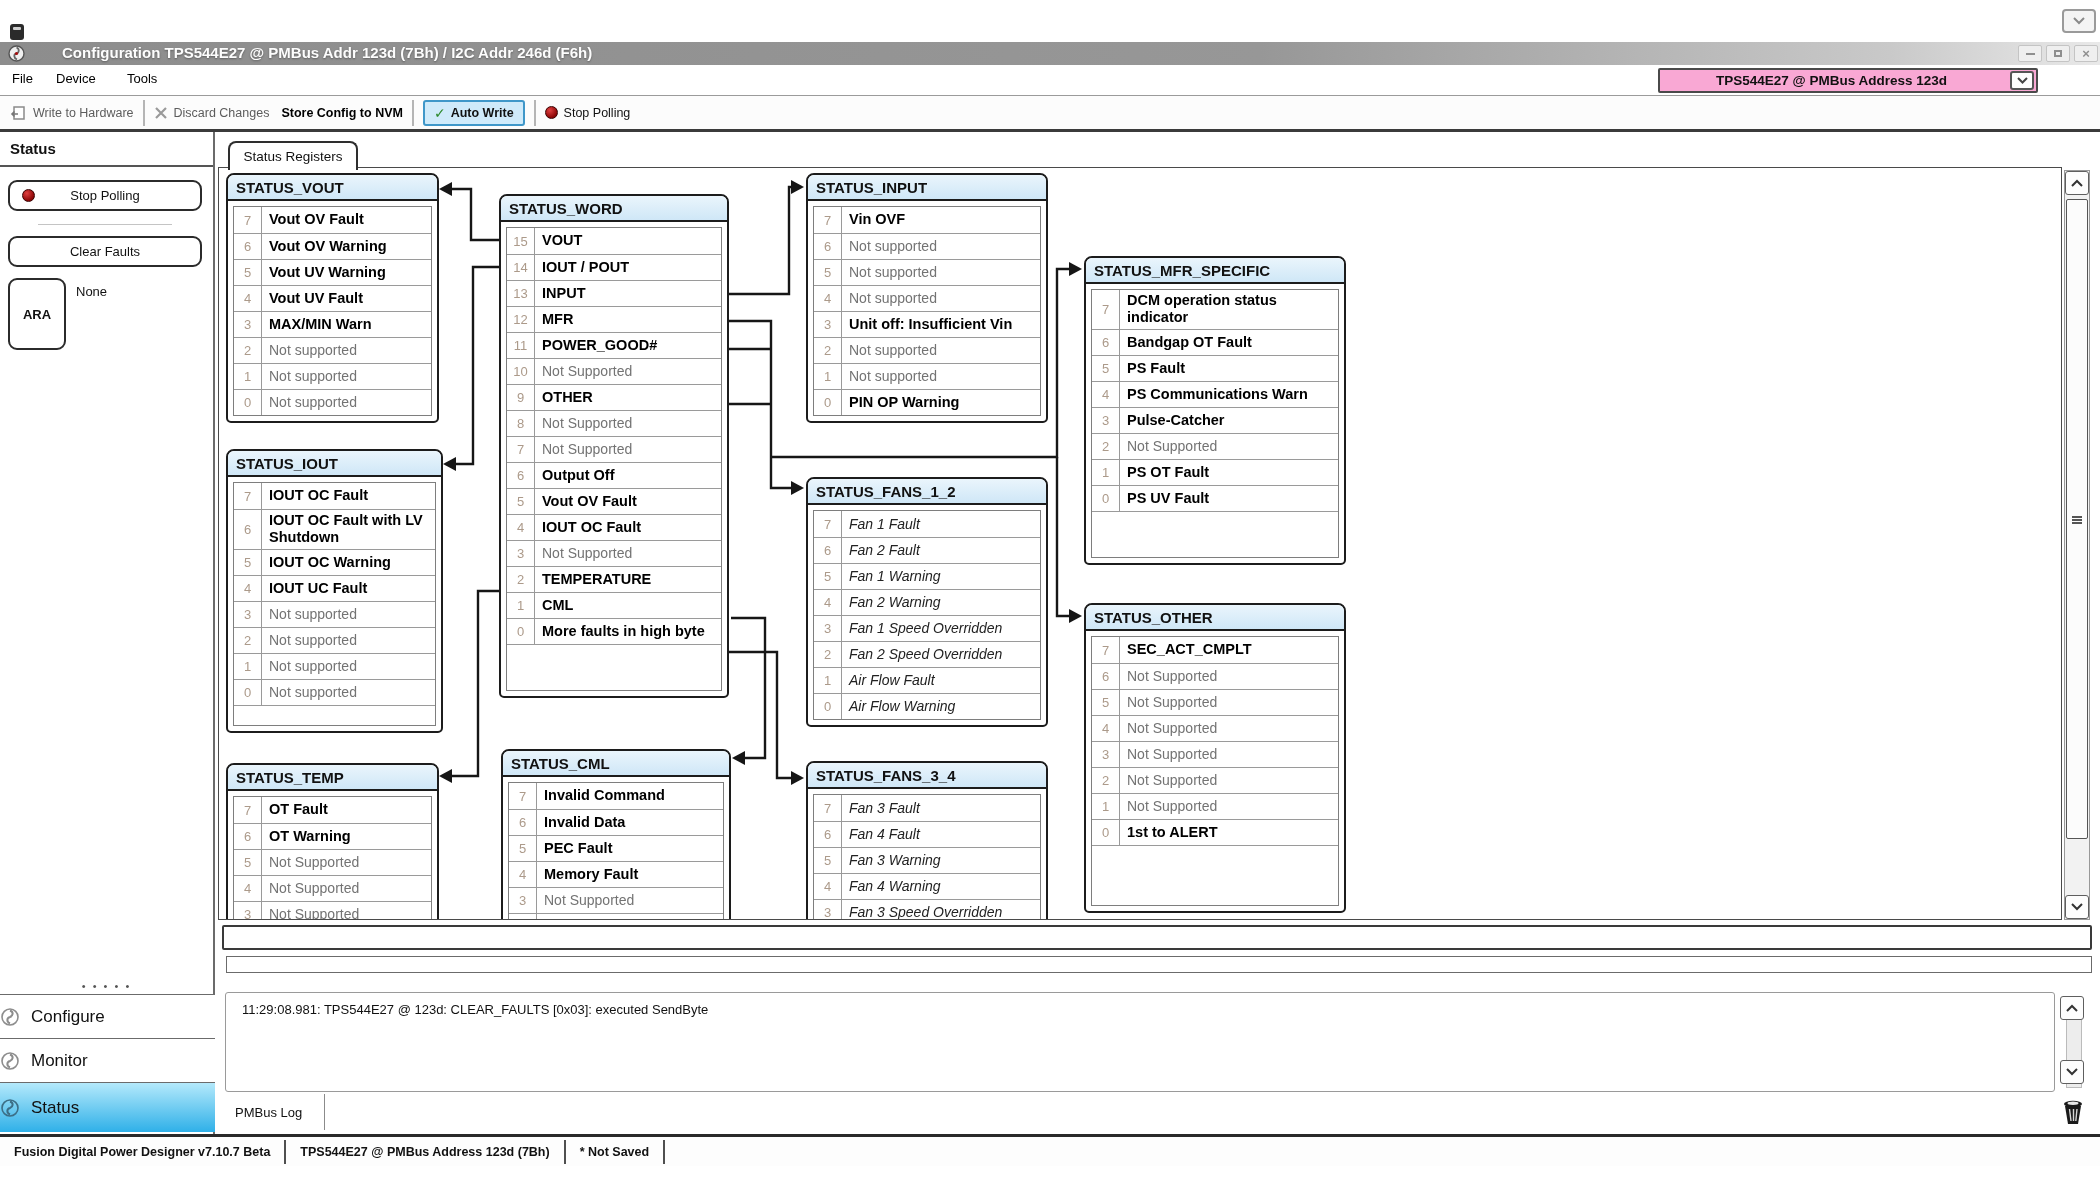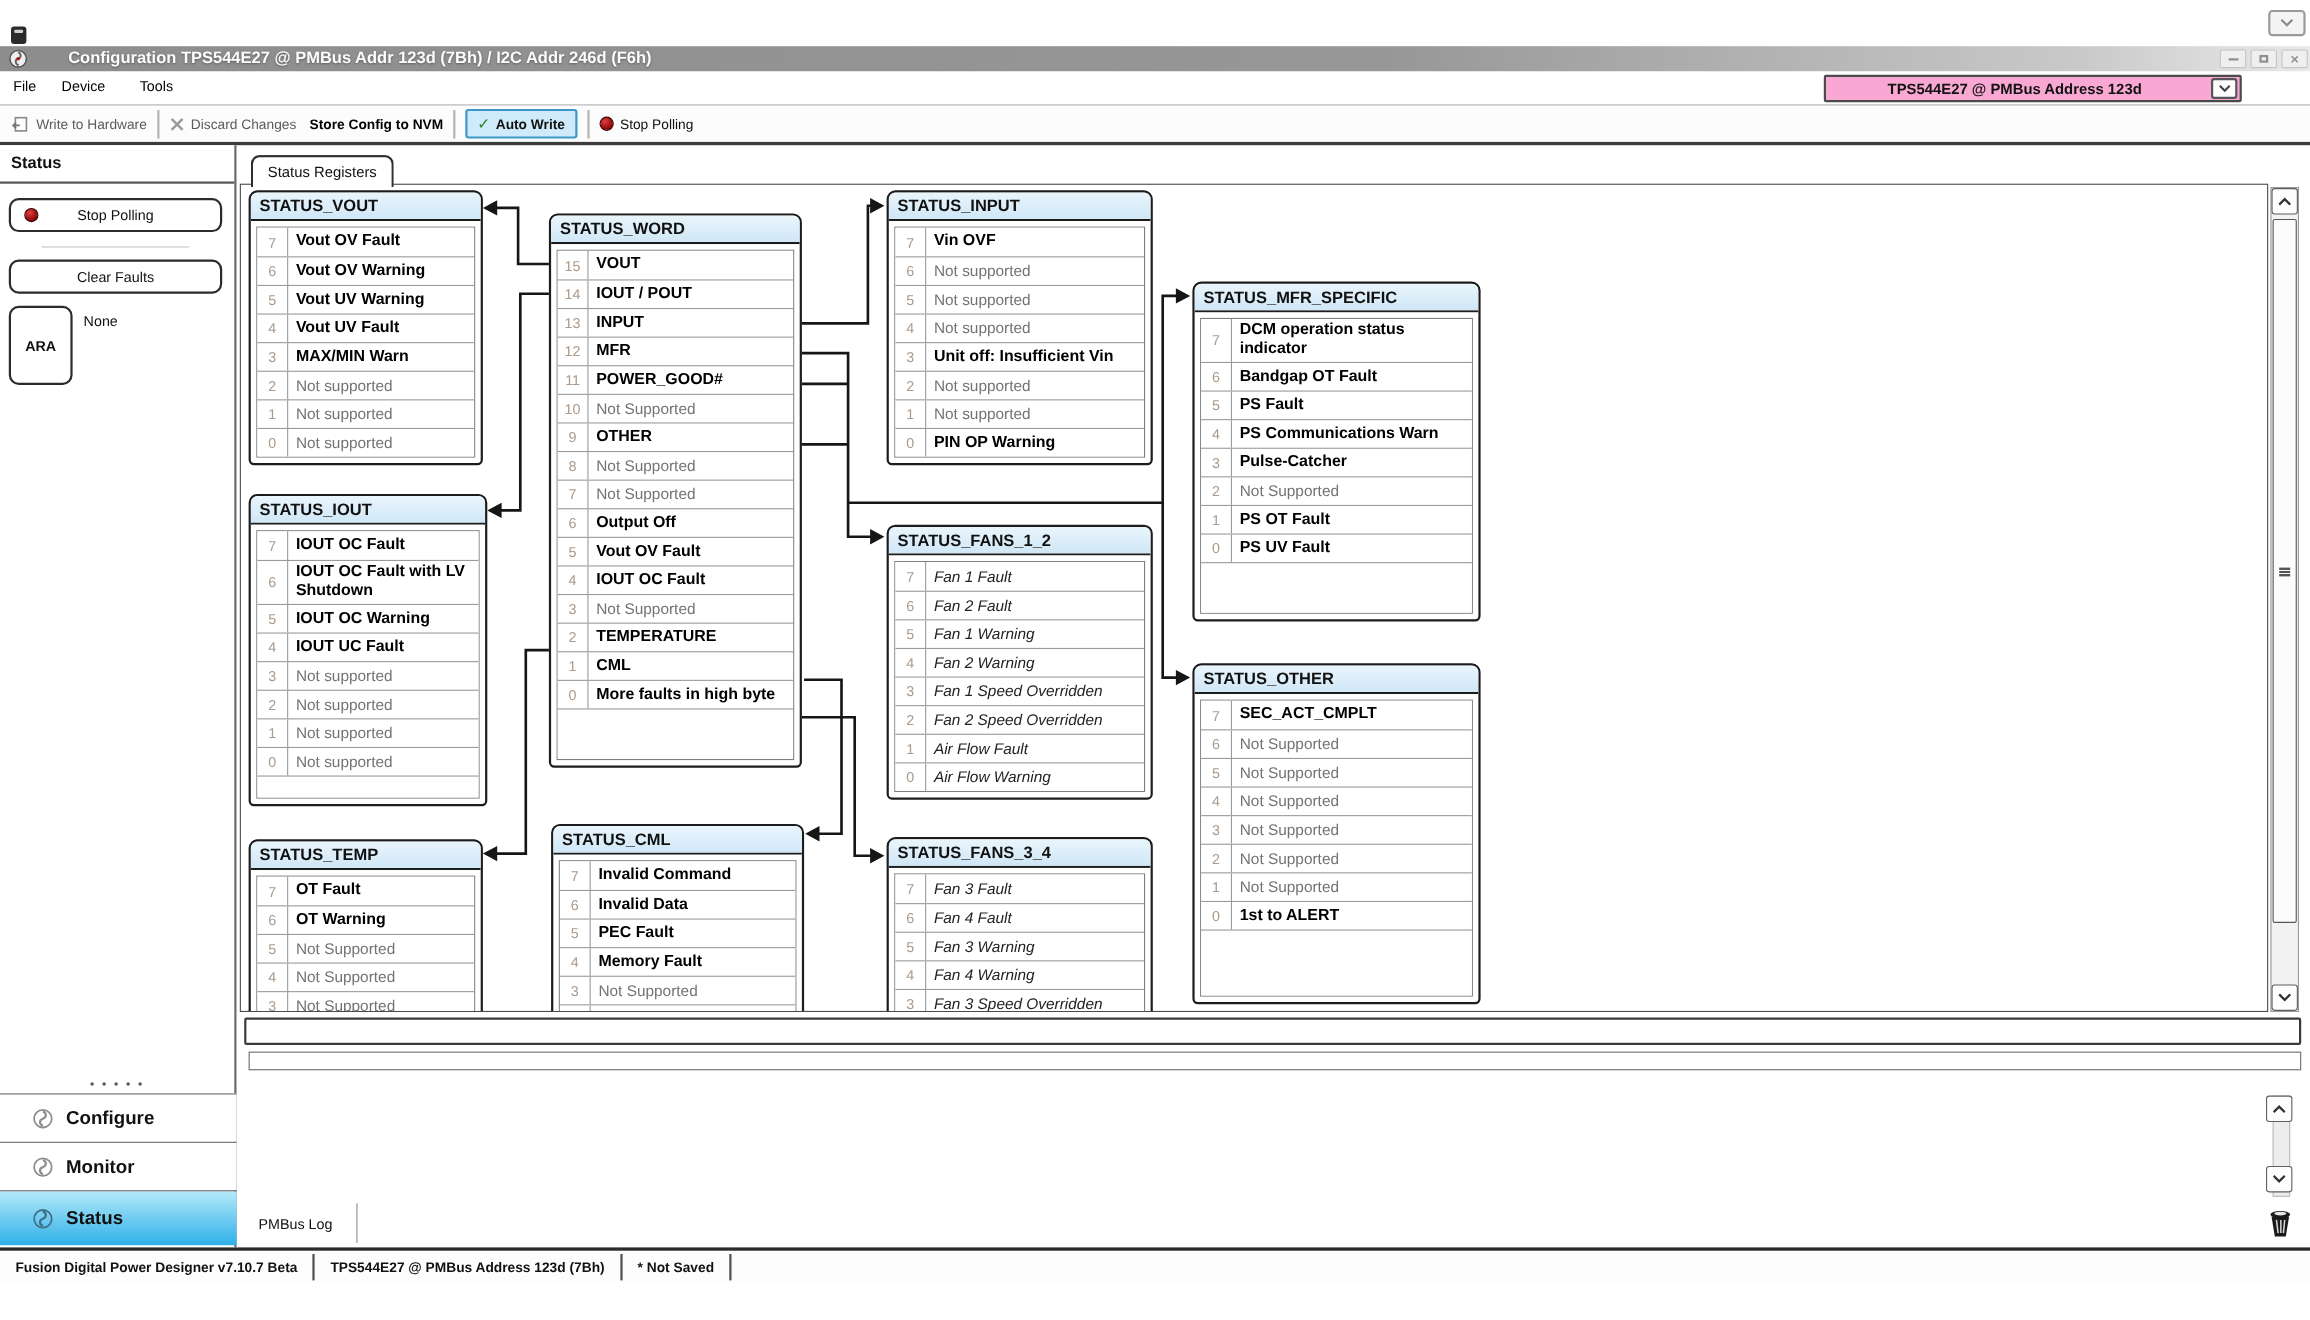--- a/index.html
+++ b/index.html
@@ -52,21 +52,21 @@
   #sidebar-title{position:absolute;left:0;top:8px;width:100%;padding-left:10px;font-size:15px;font-weight:bold;}
   #sidebar-title-line{position:absolute;left:0;top:33px;width:100%;height:2px;background:#555;}
   .side-btn{position:absolute;left:8px;width:194px;height:31px;border:2px solid #2b2b2b;border-radius:9px;background:#fff;display:flex;align-items:center;justify-content:center;font-size:13px;}
   #stop-polling-btn{top:48px;}
   #stop-polling-btn .red-dot{position:absolute;left:12px;}
   #side-divider{position:absolute;left:38px;top:92px;width:134px;height:1px;background:#c4c4c4;}
   #clear-faults-btn{top:104px;}
   #ara-box{position:absolute;left:8px;top:146px;width:58px;height:72px;border:2px solid #2b2b2b;border-radius:9px;display:flex;align-items:center;justify-content:center;font-size:13px;font-weight:bold;}
   #ara-status{position:absolute;left:76px;top:152px;font-size:13px;}
   #splitter-dots{position:absolute;left:0;top:848px;width:100%;text-align:center;font-size:11px;letter-spacing:2px;color:#555;}
-  .nav-item{position:absolute;left:0;width:215px;border-top:1.5px solid #6b6b6b;background:#fff;display:flex;align-items:center;gap:11px;padding-left:29px;font-size:17px;font-weight:bold;}
+  .nav-item{position:absolute;left:0;width:215px;border-top:1.5px solid #6b6b6b;background:#fff;display:flex;align-items:center;gap:11px;padding-left:0;font-size:17px;font-weight:normal;}
   #nav-configure{top:862px;height:44px;}
   #nav-monitor{top:906px;height:44px;}
   #nav-status{top:950px;height:50px;background:linear-gradient(var(--nav-a-top),var(--nav-a-bot));}
 
   
   #main-tab{left:228px;top:141px;width:130px;height:29px;background:#fff;border:2px solid #2e2e2e;border-bottom:none;border-radius:8px 8px 0 0;display:flex;align-items:center;justify-content:center;font-size:13.5px;z-index:3;}
   #canvas{left:218px;top:167px;width:1844px;height:753px;border:1.5px solid #4a4a4a;background:#fff;overflow:hidden;z-index:1;}
   #connectors{position:absolute;left:0;top:0;}
 
   .panel{position:absolute;background:#fff;border:2px solid #1c1c1c;border-radius:8px 8px 5px 5px;}
@@ -634,20 +634,23 @@
     <div id="vsb-down" class="scroll-btn">
       <svg width="12" height="8" viewBox="0 0 12 8">
           <polyline points="1,1 6,6 11,1" fill="none" stroke="#333" stroke-width="2"></polyline>
         </svg>
     </div>
   </div>
 
   <div id="strip-a" class="abs"></div>
   <div id="strip-b" class="abs"></div>
 
+  <div id="log-box" class="abs">
+    <div>11:29:08.981: TPS544E27 @ 123d: CLEAR_FAULTS [0x03]: executed SendByte</div>
+  </div>
   <div id="log-scroll-track" class="abs"></div>
   <div id="log-up" class="scroll-btn abs">
     <svg width="12" height="8" viewBox="0 0 12 8">
         <polyline points="1,7 6,2 11,7" fill="none" stroke="#333" stroke-width="2"></polyline>
       </svg>
   </div>
   <div id="log-down" class="scroll-btn abs">
     <svg width="12" height="8" viewBox="0 0 12 8">
         <polyline points="1,1 6,6 11,1" fill="none" stroke="#333" stroke-width="2"></polyline>
       </svg>

